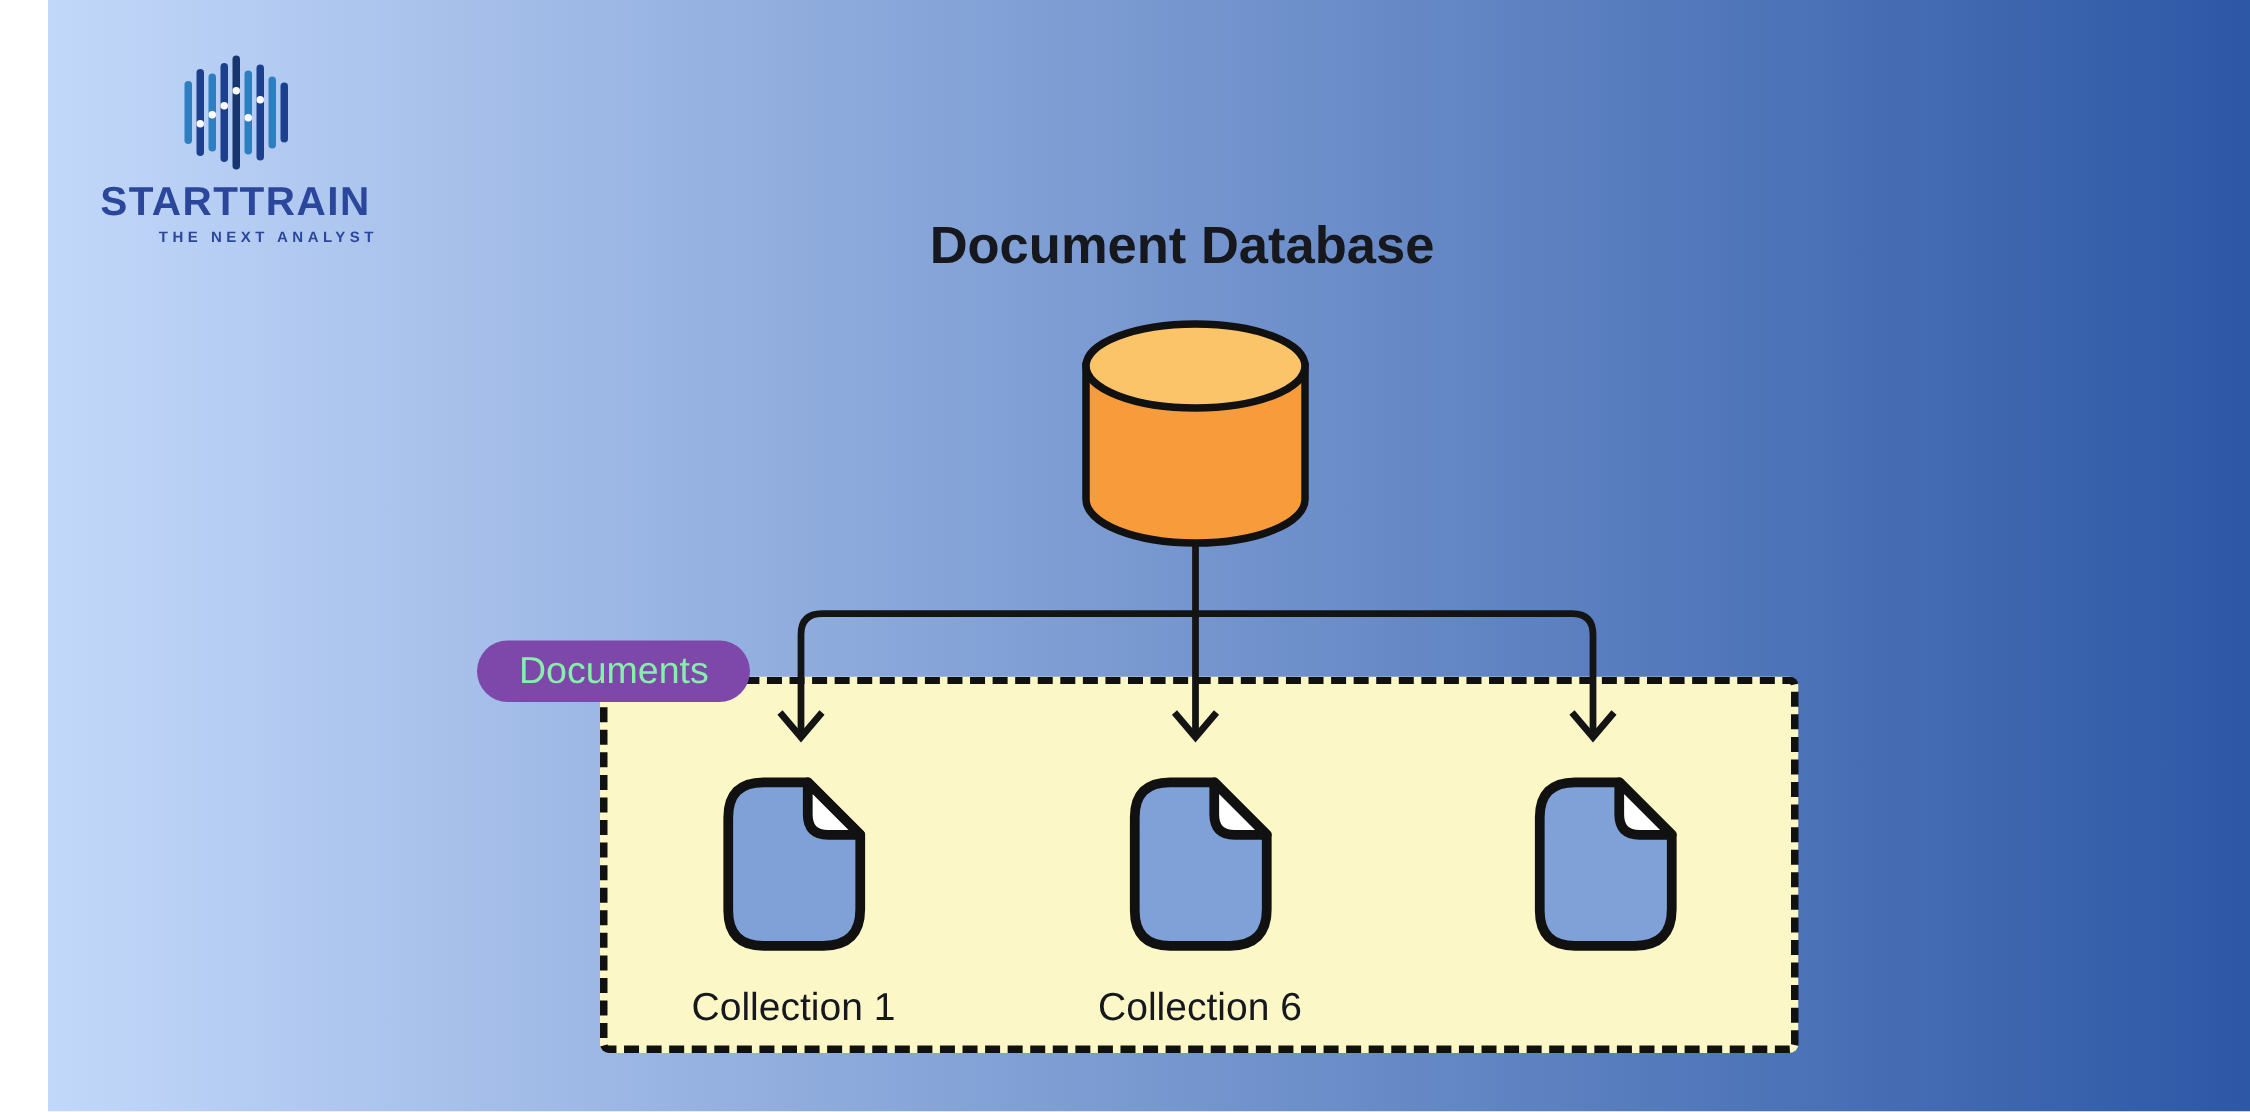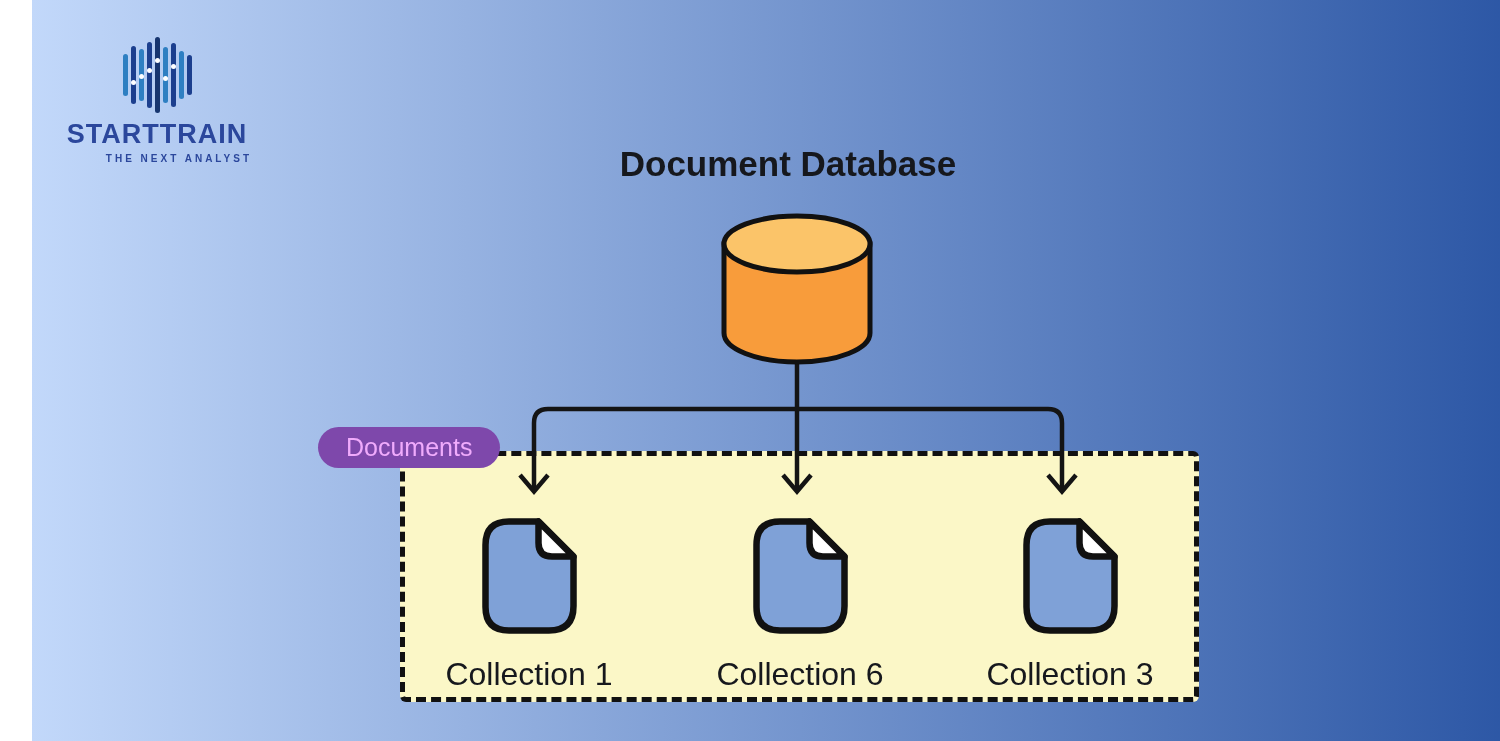--- a/index.html
+++ b/index.html
@@ -45,21 +45,21 @@
     padding:0 28px;border-radius:21px;font-size:25px;z-index:5;white-space:nowrap;
   }
 
   
   .doc-icon{position:absolute;top:517px;z-index:2;}
   .doc-icon.c1{left:449px;}
   .doc-icon.c2{left:720px;}
   .doc-icon.c3{left:990px;}
   .collection-label{
     position:absolute;top:656px;width:220px;text-align:center;
-    font-size:32px;z-index:2;
+    font-size:26px;z-index:2;
   }
   .collection-label.c1{left:387px;}
   .collection-label.c2{left:658px;}
   .collection-label.c3{left:928px;}
 </style>
 </head>
 <body>
 
 <div class="canvas" style="background: linear-gradient(90deg, rgb(194, 216, 250) 0%, rgb(42, 85, 164) 100%);">
 
@@ -103,32 +103,31 @@
   <svg class="connector-svg" width="1500" height="741" viewBox="0 0 1500 741">
     <g fill="none" stroke-width="4.5" stroke-linejoin="miter" stroke-linecap="butt" stroke="#141414">
       <path d="M765 364 L765 491"></path>
       <path d="M502 491 L502 423 Q502 409 516 409 L1016 409 Q1030 409 1030 423 L1030 491"></path>
       <path d="M488 475 L502 491.5 L516 475"></path>
       <path d="M751 475 L765 491.5 L779 475"></path>
       <path d="M1016 475 L1030 491.5 L1044 475"></path>
     </g>
   </svg>
 
-  <div class="documents-badge" style="background-color: rgb(126, 72, 171); color: #f0abfc;">Documents</div>
+  <div class="documents-badge" style="background-color: rgb(126, 72, 171); color: #86efac;">Documents</div>
 
   <svg class="doc-icon c1" width="97" height="118" viewBox="0 0 97 118">
     <path d="M28 4.5 H57.5 L92.5 39.5 V89 Q92.5 113.5 68 113.5 H28 Q4.5 113.5 4.5 90 V28 Q4.5 4.5 28 4.5 Z" stroke="#111111" stroke-width="6.5" stroke-linejoin="round" fill="#7fa1d7"></path>
     <path d="M57.5 4.5 V26 Q57.5 39.5 71 39.5 H92.5 Z" stroke="#111111" stroke-width="6.5" stroke-linejoin="round" fill="#ffffff"></path>
   </svg>
   <svg class="doc-icon c2" width="97" height="118" viewBox="0 0 97 118">
     <path d="M28 4.5 H57.5 L92.5 39.5 V89 Q92.5 113.5 68 113.5 H28 Q4.5 113.5 4.5 90 V28 Q4.5 4.5 28 4.5 Z" stroke="#111111" stroke-width="6.5" stroke-linejoin="round" fill="#7fa1d7"></path>
     <path d="M57.5 4.5 V26 Q57.5 39.5 71 39.5 H92.5 Z" stroke="#111111" stroke-width="6.5" stroke-linejoin="round" fill="#ffffff"></path>
   </svg>
   <svg class="doc-icon c3" width="97" height="118" viewBox="0 0 97 118">
     <path d="M28 4.5 H57.5 L92.5 39.5 V89 Q92.5 113.5 68 113.5 H28 Q4.5 113.5 4.5 90 V28 Q4.5 4.5 28 4.5 Z" stroke="#111111" stroke-width="6.5" stroke-linejoin="round" fill="#7fa1d7"></path>
     <path d="M57.5 4.5 V26 Q57.5 39.5 71 39.5 H92.5 Z" stroke="#111111" stroke-width="6.5" stroke-linejoin="round" fill="#ffffff"></path>
   </svg>
 
   <div class="collection-label c1" style="color: rgb(22, 24, 29);">Collection 1</div>
   <div class="collection-label c2" style="color: rgb(22, 24, 29);">Collection 6</div>
-  <div class="collection-label c3" style="color: rgb(22, 24, 29);">Collection 3</div>
 
 </div>
 
 </body></html>

